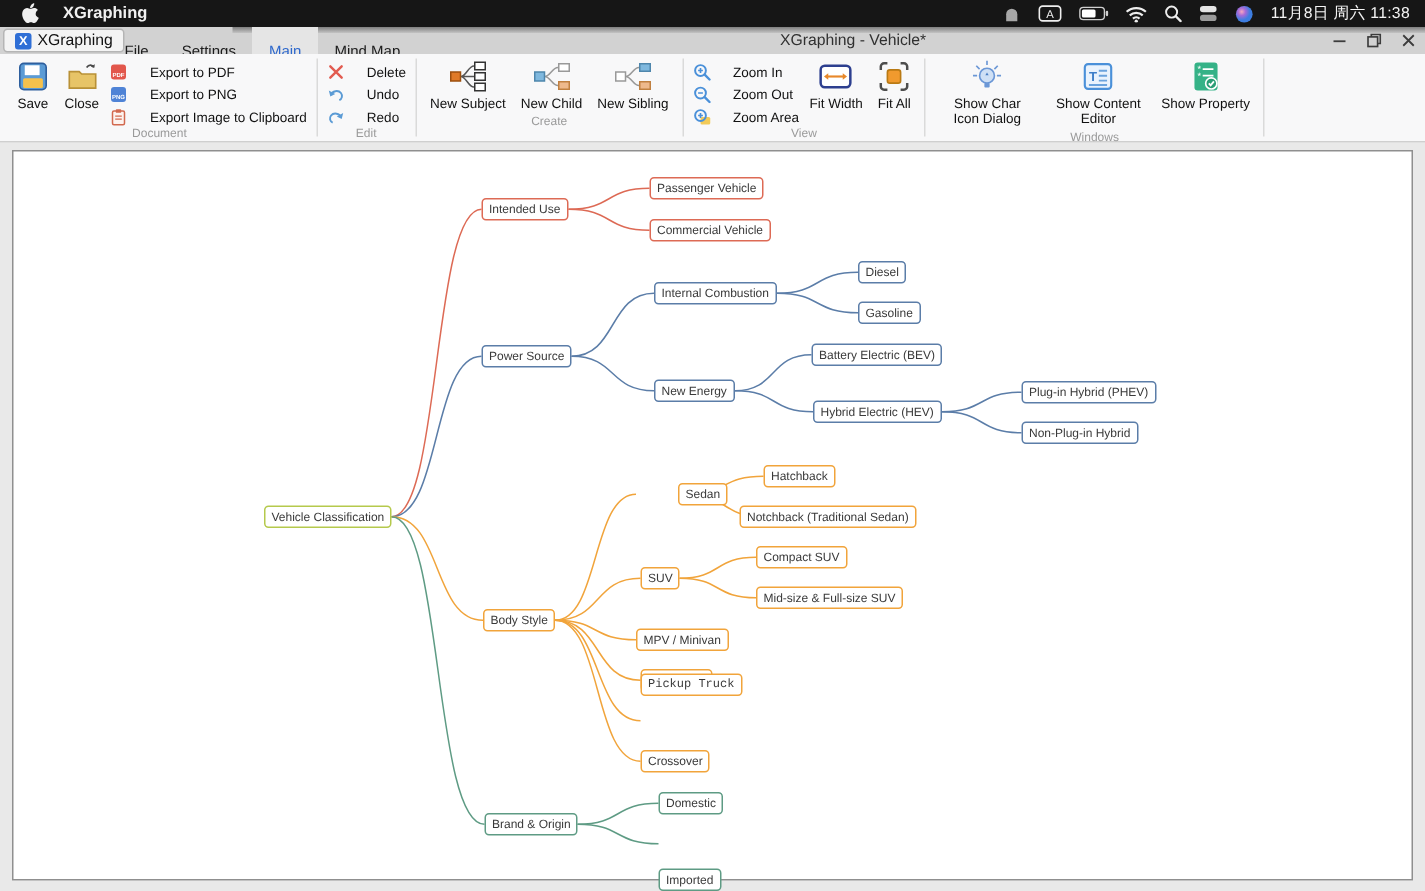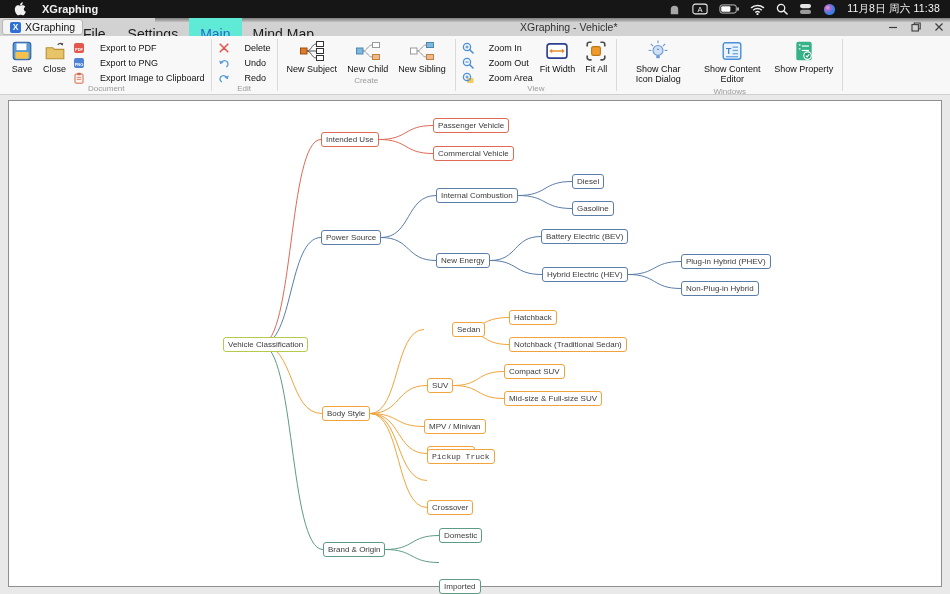--- a/index.html
+++ b/index.html
@@ -18,22 +18,22 @@
   
   .titlebar{position:absolute;left:0;top:18px;width:100%;height:18px;background:#d2d2d2;}
   .tb-shade{position:absolute;left:155px;top:0;right:0;height:4px;
             background:linear-gradient(180deg,#7f7f7f,#c3c3c3);}
   .appbtn{position:absolute;left:2px;top:1px;height:14px;background:#f4f4f4;
           border:1px solid #b5b5b5;border-radius:3px;display:flex;align-items:center;
           gap:4px;padding:0 7px;font-size:10.5px;color:#111;}
   .appbtn .xicon{width:11px;height:11px;background:#2f6fd6;border-radius:2px;color:#fff;
           font-size:8.5px;font-weight:bold;display:flex;align-items:center;justify-content:center;}
   .tabs{position:absolute;left:72px;top:0;height:18px;display:flex;}
-  .tab{padding:16px 11px;font-size:14px;display:flex;align-items:center;color:#1c1c1c;position:relative;}
-  .tab.active{color:#2e68cc;background:#5eead4;box-shadow:inset 0 -2px 0 #2e5fc4;}
+  .tab{padding:16px 11px;font-size:10px;display:flex;align-items:center;color:#1c1c1c;position:relative;}
+  .tab.active{color:#2e68cc;background:#e5e5e5;box-shadow:inset 0 -2px 0 #2e5fc4;}
   .win-title{position:absolute;left:520px;top:0;height:18px;line-height:18px;
              font-size:10.5px;color:#303030;}
   .win-controls{position:absolute;right:6px;top:0;height:18px;display:flex;align-items:center;gap:13px;}
   .win-controls svg{display:block;}
 
   
   .ribbon{position:absolute;left:0;top:36px;width:100%;height:59px;background:#f8f8f9;
           border-bottom:1px solid #cfcfcf;display:flex;align-items:stretch;padding-left:4px;box-sizing:border-box;}
   .rsep{width:1px;background:#dadada;margin:3px 2px;}
   .rgroup{display:flex;flex-direction:column;padding:2px 4px 1px 4px;}
@@ -371,37 +371,37 @@
       <path d="M 444 284.5 C 472.05 284.5, 466.95 297.5, 495 297.5" fill="none" stroke="#f1a43b" stroke-width="1"></path>
       <path d="M 361 312.5 C 390.7 312.5, 385.3 325.5, 415 325.5" fill="none" stroke="#f1a43b" stroke-width="1"></path>
       <path d="M 361 312.5 C 392.35 312.5, 386.65 352.5, 418 352.5" fill="none" stroke="#f1a43b" stroke-width="1"></path>
       <path d="M 361 312.5 C 392.35 312.5, 386.65 379.5, 418 379.5" fill="none" stroke="#f1a43b" stroke-width="1"></path>
       <path d="M 361 312.5 C 392.35 312.5, 386.65 406.5, 418 406.5" fill="none" stroke="#f1a43b" stroke-width="1"></path>
       <path d="M 252 243.5 C 286.1 243.5, 279.9 448.5, 314 448.5" fill="none" stroke="#5e9b84" stroke-width="1"></path>
       <path d="M 376 448.5 C 405.7 448.5, 400.3 434.5, 430 434.5" fill="none" stroke="#5e9b84" stroke-width="1"></path>
       <path d="M 376 448.5 C 405.7 448.5, 400.3 461.5, 430 461.5" fill="none" stroke="#5e9b84" stroke-width="1"></path>
     </svg>
   <div id="mm-nodes">
-      <div class="mm-node" style="left: 167px; top: 236px; border-color: rgb(181, 201, 76); margin-left: 47px;">Vehicle Classification</div>
+      <div class="mm-node" style="left: 167px; top: 236px; border-color: rgb(181, 201, 76);">Vehicle Classification</div>
       <div class="mm-node" style="left: 312px; top: 31px; border-color: rgb(221, 106, 85);">Intended Use</div>
       <div class="mm-node" style="left: 424px; top: 17px; border-color: rgb(221, 106, 85);">Passenger Vehicle</div>
       <div class="mm-node" style="left: 424px; top: 45px; border-color: rgb(221, 106, 85);">Commercial Vehicle</div>
       <div class="mm-node" style="left: 312px; top: 129px; border-color: rgb(91, 125, 168);">Power Source</div>
       <div class="mm-node" style="left: 427px; top: 87px; border-color: rgb(91, 125, 168);">Internal Combustion</div>
       <div class="mm-node" style="left: 563px; top: 73px; border-color: rgb(91, 125, 168);">Diesel</div>
       <div class="mm-node" style="left: 563px; top: 100px; border-color: rgb(91, 125, 168);">Gasoline</div>
       <div class="mm-node" style="left: 427px; top: 152px; border-color: rgb(91, 125, 168);">New Energy</div>
       <div class="mm-node" style="left: 532px; top: 128px; border-color: rgb(91, 125, 168);">Battery Electric (BEV)</div>
       <div class="mm-node" style="left: 533px; top: 166px; border-color: rgb(91, 125, 168);">Hybrid Electric (HEV)</div>
       <div class="mm-node" style="left: 672px; top: 153px; border-color: rgb(91, 125, 168);">Plug-in Hybrid (PHEV)</div>
       <div class="mm-node" style="left: 672px; top: 180px; border-color: rgb(91, 125, 168);">Non-Plug-in Hybrid</div>
       <div class="mm-node" style="left: 313px; top: 305px; border-color: rgb(241, 164, 59);">Body Style</div>
       <div class="mm-node" style="left: 415px; top: 221px; border-color: rgb(241, 164, 59); margin-left: 28px;">Sedan</div>
       <div class="mm-node" style="left: 500px; top: 209px; border-color: rgb(241, 164, 59);">Hatchback</div>
-      <div class="mm-node" style="left: 500px; top: 236px; border-color: rgb(241, 164, 59);">Notchback (Traditional Sedan)</div>
+      <div class="mm-node" style="left: 484px; top: 236px; border-color: rgb(241, 164, 59);">Notchback (Traditional Sedan)</div>
       <div class="mm-node" style="left: 418px; top: 277px; border-color: rgb(241, 164, 59);">SUV</div>
       <div class="mm-node" style="left: 495px; top: 263px; border-color: rgb(241, 164, 59);">Compact SUV</div>
       <div class="mm-node" style="left: 495px; top: 290px; border-color: rgb(241, 164, 59);">Mid-size &amp; Full-size SUV</div>
       <div class="mm-node" style="left: 415px; top: 318px; border-color: rgb(241, 164, 59);">MPV / Minivan</div>
       <div class="mm-node" style="left: 418px; top: 345px; border-color: rgb(241, 164, 59);">Sports Car</div>
       <div class="mm-node" style="left: 418px; top: 348px; border-color: rgb(241, 164, 59); font-family: Liberation Mono, monospace;">Pickup Truck</div>
       <div class="mm-node" style="left: 418px; top: 399px; border-color: rgb(241, 164, 59);">Crossover</div>
       <div class="mm-node" style="left: 314px; top: 441px; border-color: rgb(94, 155, 132);">Brand &amp; Origin</div>
       <div class="mm-node" style="left: 430px; top: 427px; border-color: rgb(94, 155, 132);">Domestic</div>
       <div class="mm-node" style="left: 430px; top: 478px; border-color: rgb(94, 155, 132);">Imported</div>

